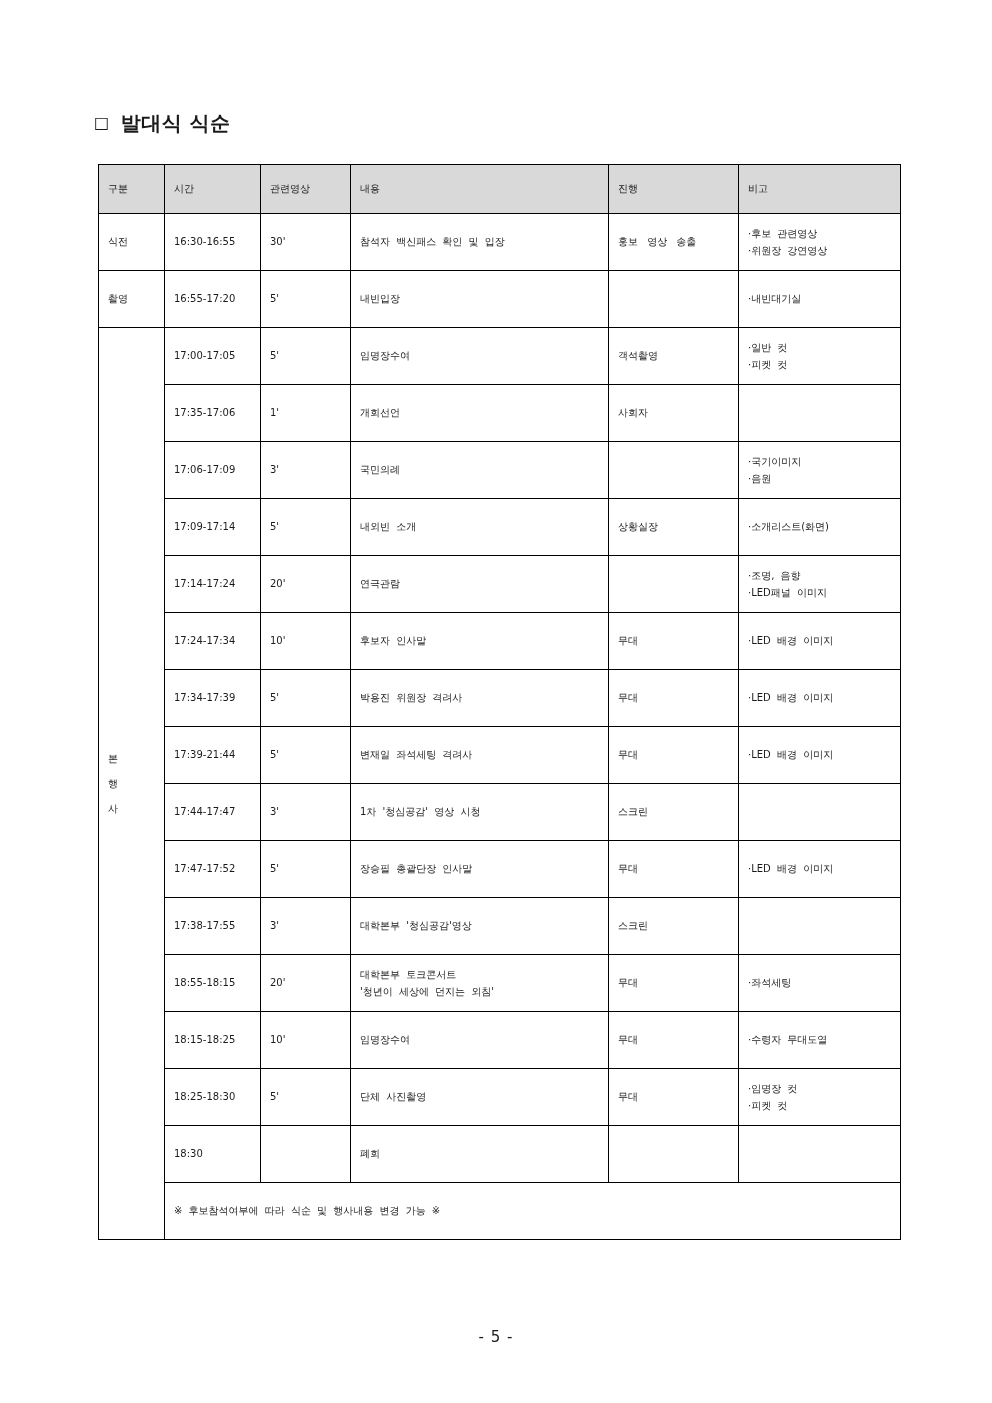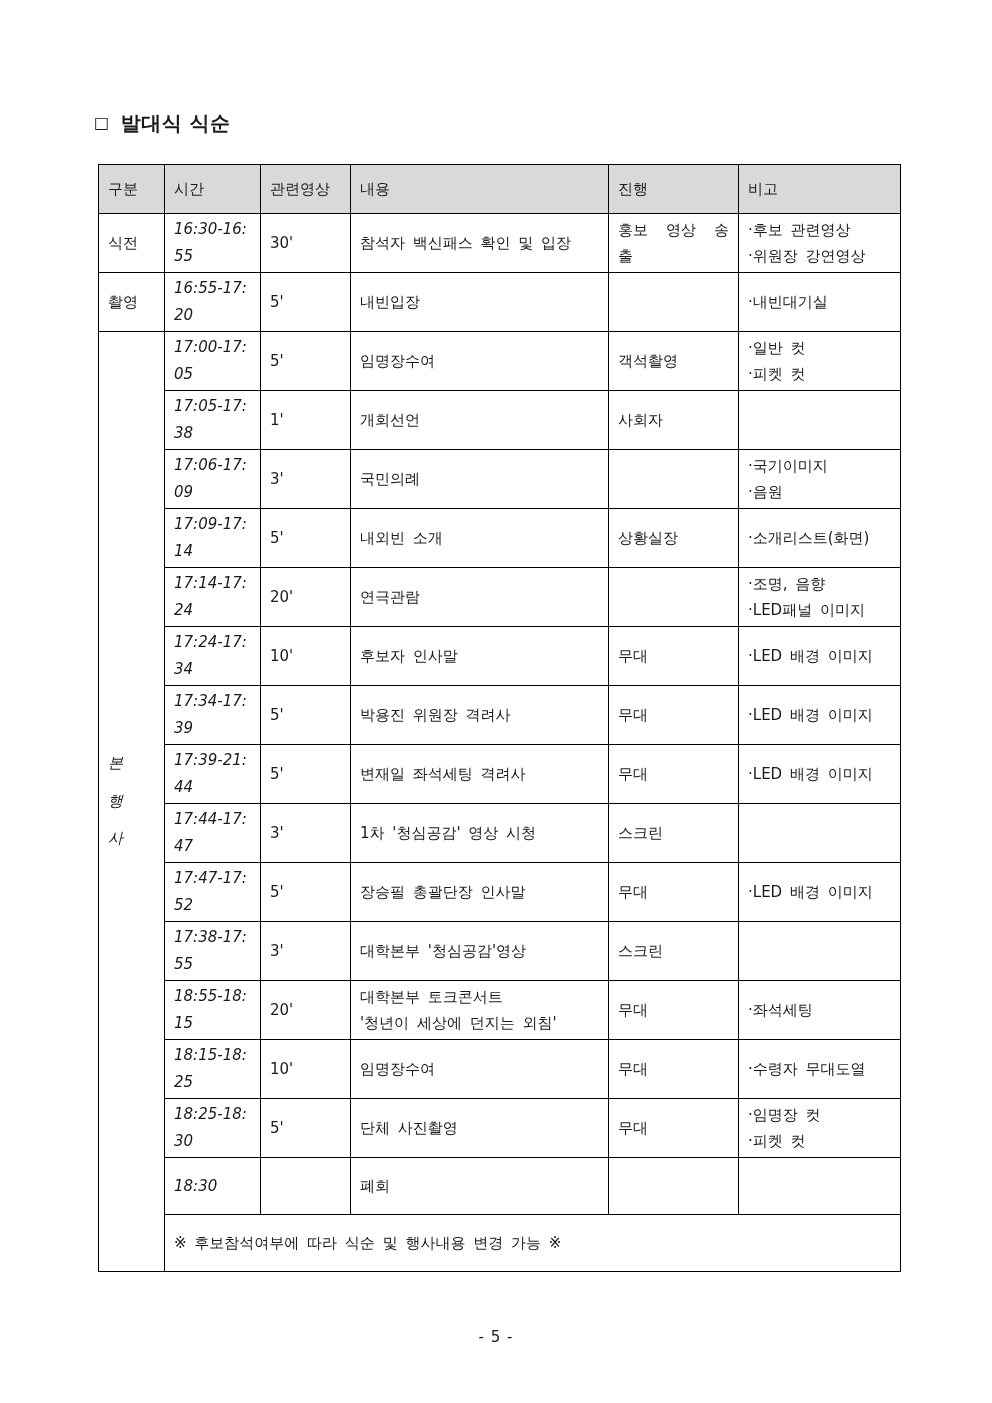--- a/index.html
+++ b/index.html
@@ -13,40 +13,40 @@
   .doc-title {
     position: absolute; left: 94px; top: 110px;
     font-size: 20px; font-weight: bold; letter-spacing: 0.5px;
     display: flex; align-items: center; gap: 11px;
   }
   .doc-title .sq { font-size: 16px; font-weight: bold; position: relative; top: -1px; }
   table.schedule {
     position: absolute; left: 98px; top: 164px;
     width: 802px; table-layout: fixed;
     border-collapse: collapse;
-    font-size: 15px;
+    font-size: 10px;
   }
   th, td {
     border: 1.5px solid #000000;
     padding: 2px 9px;
     vertical-align: middle;
     text-align: left;
     font-weight: normal;
     line-height: 1.75;
     word-spacing: 3px;
     overflow: hidden;
   }
   th { background: #d9d9d9; height: 44px; }
   td { height: 52px; }
-  td.time { word-break: break-all; line-height: 1.8; font-style: italic; }
+  td.time { word-break: break-all; line-height: 1.8; }
   td.host { text-align: justify; word-spacing: 6px; }
   td.note, td.content { white-space: pre-line; }
   td.group-cell .stack {
     display: inline-block; width: 1.05em;
-    word-break: break-all; line-height: 2.5; font-style: italic;
+    word-break: break-all; line-height: 2.5;
   }
   .page-number {
     position: absolute; top: 1328px; left: 0; width: 100%;
     text-align: center; font-size: 15px; letter-spacing: 1px;
   }
 </style>
 </head>
 <body>
 
 <div class="doc-title">
@@ -94,21 +94,21 @@
     <tr>
       <td class="group-cell" rowspan="16"><span class="stack">본행사</span></td>
       <td class="time">17:00-17:05</td>
       <td class="dur">5'</td>
       <td class="content">임명장수여</td>
       <td class="host">객석촬영</td>
       <td class="note">·일반 컷
 ·피켓 컷</td>
     </tr>
     <tr>
-      <td class="time">17:05-17:38</td>
+      <td class="time">17:35-17:06</td>
       <td class="dur">1'</td>
       <td class="content">개회선언</td>
       <td class="host">사회자</td>
       <td class="note"></td>
     </tr>
     <tr>
       <td class="time">17:06-17:09</td>
       <td class="dur">3'</td>
       <td class="content">국민의례</td>
       <td class="host"></td>

